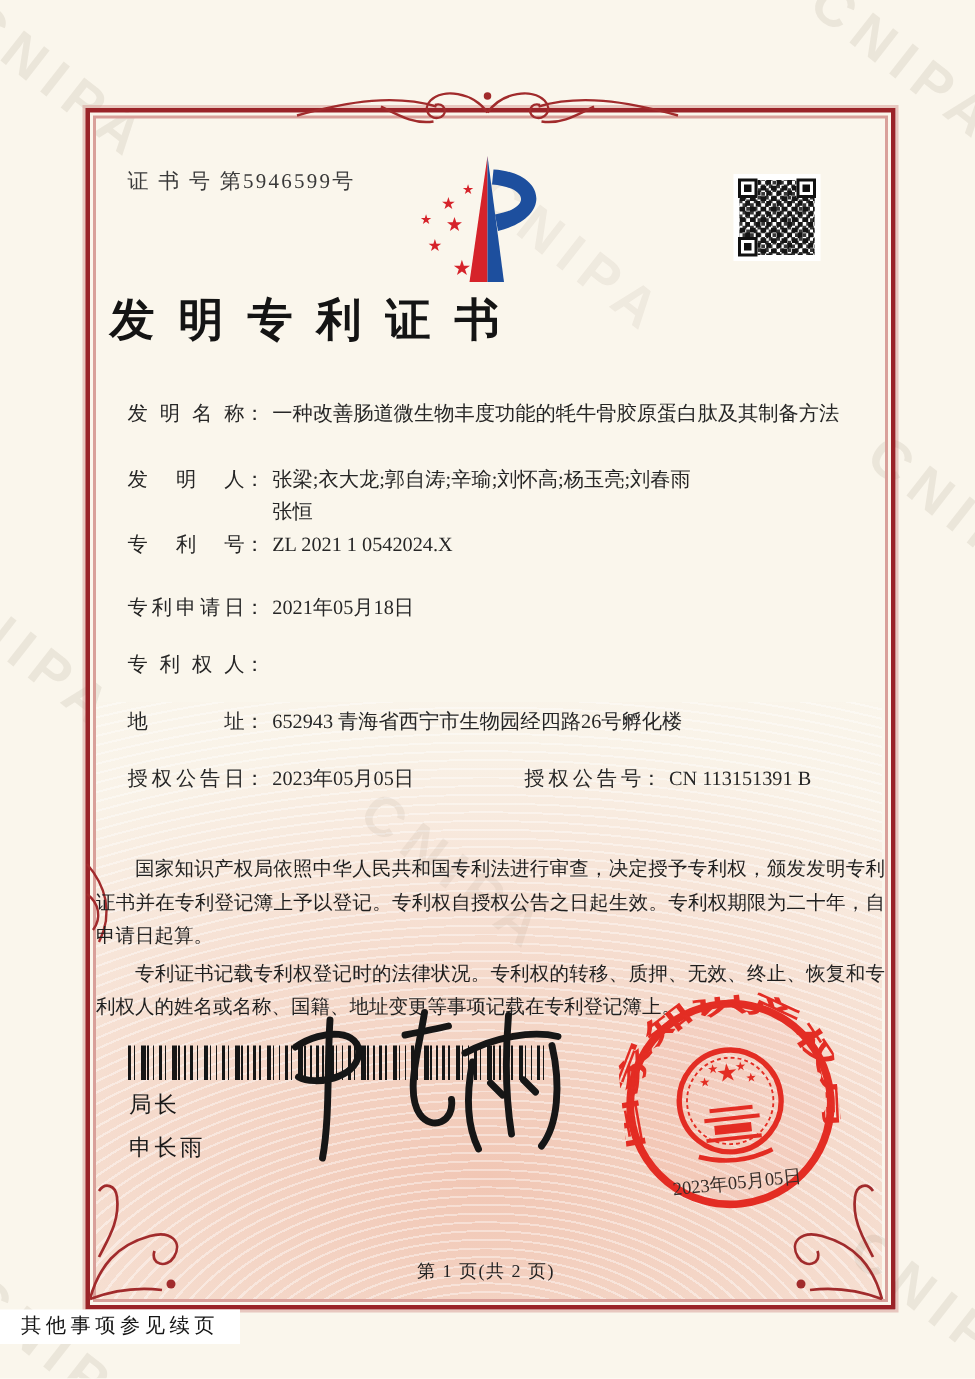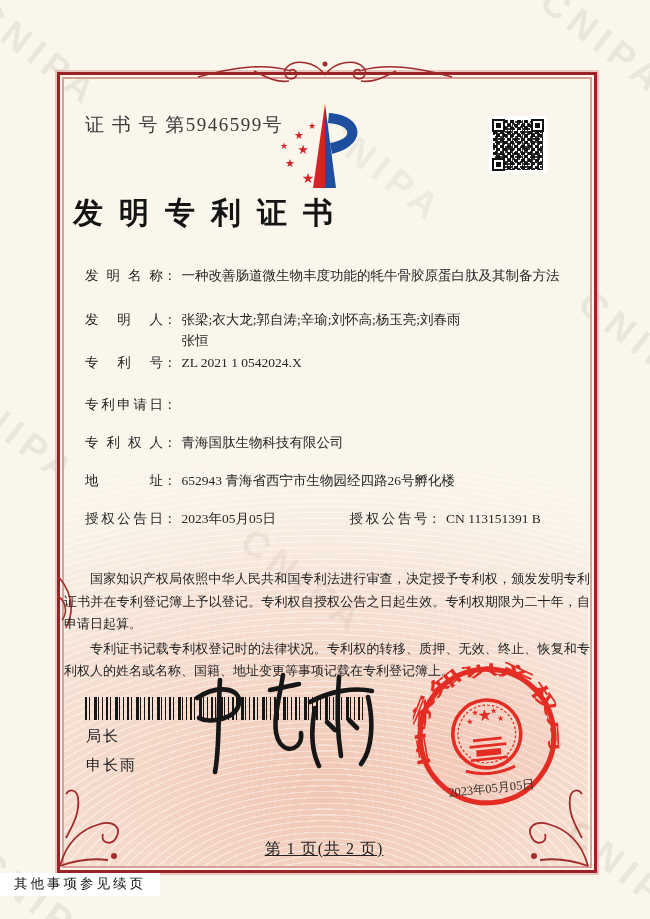--- a/index.html
+++ b/index.html
@@ -16,21 +16,21 @@
      background:
        repeating-radial-gradient(140% 120% at 50% 118%, rgba(255,255,255,0.40) 0 2px, rgba(255,255,255,0) 2px 9px),
        radial-gradient(120% 95% at 50% 80%, rgba(240,193,174,0.9) 0%, rgba(243,206,190,0.55) 48%, rgba(246,228,215,0.18) 78%, rgba(246,228,215,0) 100%);}
   
   .frame{position:absolute;left:57px;top:72px;width:534px;height:795px;z-index:2;
      border:3px solid #9a2328;
      box-shadow: inset 0 0 0 2px #fbf6ec, inset 0 0 0 4px #d9a09a,
                  0 0 0 2px rgba(217,160,154,0.55);}
   .ornament{position:absolute;z-index:3;pointer-events:none;}
   
-  .cert-no{position:absolute;left:85px;top:112px;font-size:19px;letter-spacing:1.5px;color:#3a3a3a;z-index:4;}
+  .cert-no{position:absolute;left:85px;top:112px;font-size:14px;letter-spacing:1.5px;color:#3a3a3a;z-index:4;}
   .logo{position:absolute;left:268px;top:101px;width:112px;height:90px;z-index:4;}
   .qr{position:absolute;left:489px;top:116px;width:58px;height:58px;background:#fff;z-index:4;}
   .qr-pattern{position:absolute;inset:4px;
      background:
       conic-gradient(from 0deg, #141414 0 25%, transparent 0 50%, #141414 0 75%, transparent 0) 0 0/7px 7px,
       conic-gradient(from 0deg, rgba(20,20,20,.85) 0 25%, transparent 0 50%, rgba(20,20,20,.85) 0 75%, transparent 0) 2px 3px/5px 5px;}
   .qr-f{position:absolute;width:13px;height:13px;border:2.5px solid #111;background:#fff;box-sizing:border-box;}
   .qr-f::after{content:"";position:absolute;inset:2px;background:#111;}
   .qr-f.tl{left:3px;top:3px}.qr-f.tr{right:3px;top:3px}.qr-f.bl{left:3px;bottom:3px}
   .title{position:absolute;left:57px;top:193px;width:534px;z-index:4;
@@ -55,21 +55,21 @@
        #161616 9px 12px, transparent 12px 13px, #161616 13px 14px, transparent 14px 17px,
        #161616 17px 18px, transparent 18px 21px);}
   .director-title{position:absolute;left:86px;top:727px;font-family:"Liberation Sans",sans-serif;
      font-size:15px;letter-spacing:2px;color:#1a1a1a;z-index:4;}
   .director-name{position:absolute;left:86px;top:756px;font-family:"Liberation Sans",sans-serif;
      font-size:15px;letter-spacing:2px;color:#1a1a1a;z-index:4;}
   .signature{position:absolute;left:182px;top:666px;width:205px;height:118px;z-index:4;}
   .seal{position:absolute;left:415px;top:664px;width:144px;height:144px;z-index:5;
      transform:rotate(-6deg);opacity:0.95;}
   .page-no{position:absolute;left:57px;top:839px;width:534px;text-align:center;
-     font-size:16px;letter-spacing:1px;color:#222;z-index:4;text-decoration:underline;}
+     font-size:12px;letter-spacing:1px;color:#222;z-index:4;}
   .footer-note{position:absolute;left:0;top:873px;width:650px;z-index:4;}
   .footer-note span{display:inline-block;background:#fff;padding:2px 14px 3px;
      font-size:13.5px;letter-spacing:3px;color:#141414;}
 </style>
 </head>
 <body>
 
 <div class="page">
 
   <div class="wm" style="left:-8px;top:-8px">CNIPA</div>
@@ -162,26 +162,26 @@
 
   <div class="field r-pat">
     <span class="flabel">专利号</span>
       <span class="fcolon">：</span>
     <span class="fvalue">ZL 2021 1 0542024.X</span>
   </div>
 
   <div class="field r-app">
     <span class="flabel">专利申请日</span>
       <span class="fcolon">：</span>
+    <span class="fvalue">2021年05月18日</span>
   </div>
 
   <div class="field r-owner">
     <span class="flabel">专利权人</span>
       <span class="fcolon">：</span>
-    <span class="fvalue">青海国肽生物科技有限公司</span>
   </div>
 
   <div class="field r-addr">
     <span class="flabel">地址</span>
       <span class="fcolon">：</span>
     <span class="fvalue">652943 青海省西宁市生物园经四路26号孵化楼</span>
   </div>
 
   <div class="field r-grant">
     <span class="flabel">授权公告日</span>

